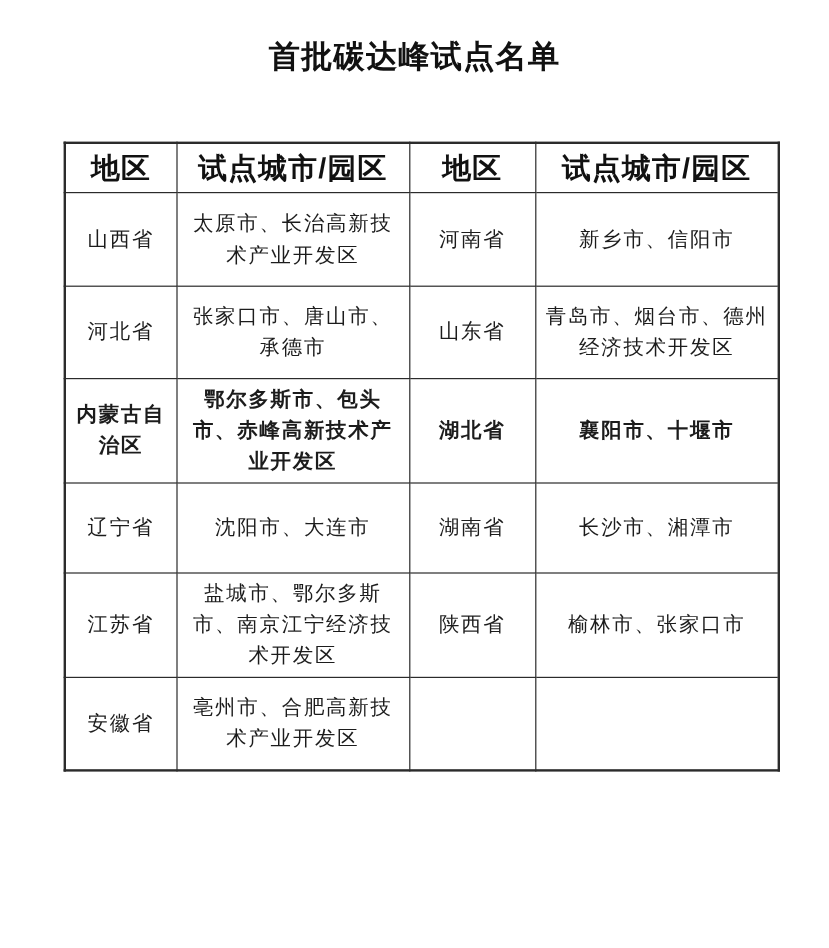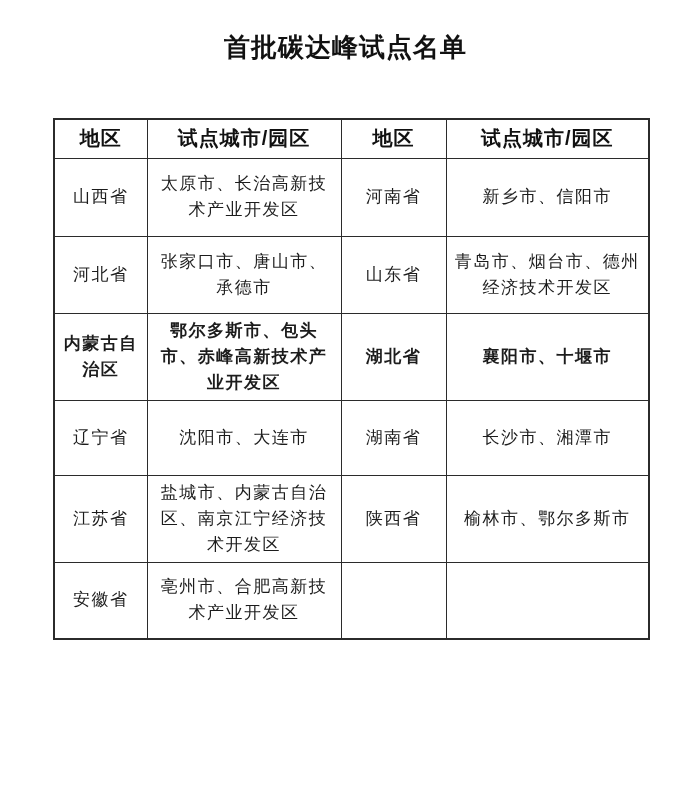--- a/index.html
+++ b/index.html
@@ -41,21 +41,21 @@
     border: 1px solid #2b2b2b;
     text-align: center;
     vertical-align: middle;
     padding: 4px 8px;
     box-sizing: border-box;
     overflow: hidden;
   }
   table.pilot-table th {
     font-family: "Liberation Sans", "DejaVu Sans", sans-serif;
     font-weight: bold;
-    font-size: 20px;
+    font-size: 24px;
     letter-spacing: 1px;
     color: #111111;
   }
   table.pilot-table td {
     font-size: 17px;
     letter-spacing: 1.5px;
     line-height: 26px;
     color: #1c1c1c;
   }
   
@@ -109,23 +109,23 @@
         <td>襄阳市、十堰市</td>
       </tr>
       <tr>
         <td>辽宁省</td>
         <td>沈阳市、大连市</td>
         <td>湖南省</td>
         <td>长沙市、湘潭市</td>
       </tr>
       <tr>
         <td>江苏省</td>
-        <td>盐城市、内蒙古自治区、南京江宁经济技术开发区</td>
+        <td>盐城市、鄂尔多斯市、南京江宁经济技术开发区</td>
         <td>陕西省</td>
-        <td>榆林市、鄂尔多斯市</td>
+        <td>榆林市、张家口市</td>
       </tr>
       <tr>
         <td>安徽省</td>
         <td>亳州市、合肥高新技术产业开发区</td>
         <td></td>
         <td></td>
       </tr>
     </tbody>
 </table>
 

